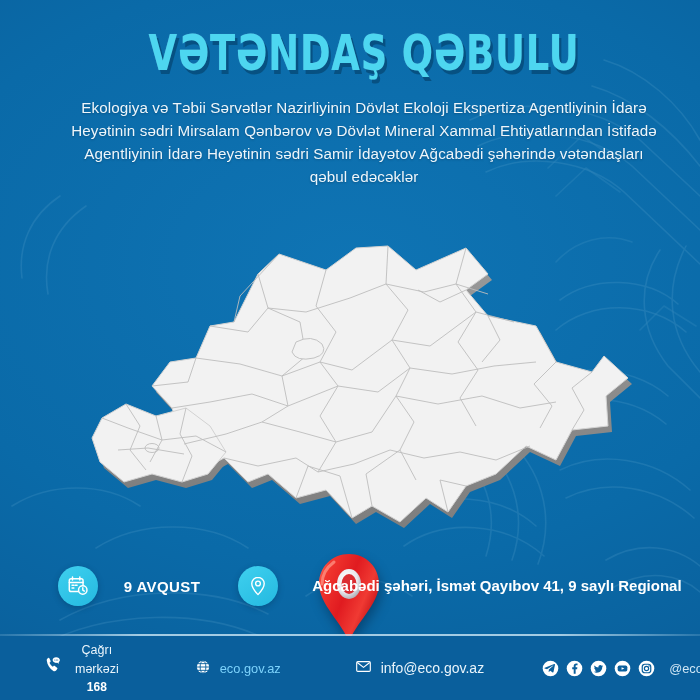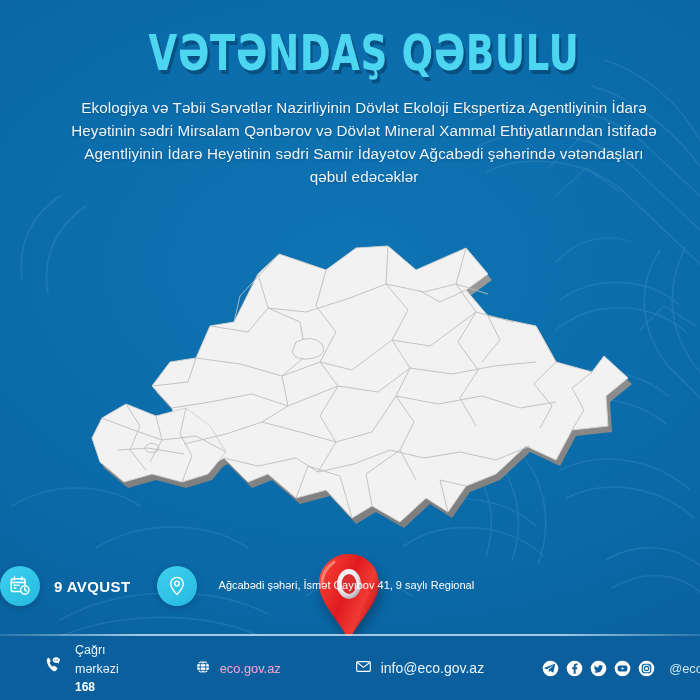--- a/index.html
+++ b/index.html
@@ -43,55 +43,55 @@
   .map-wrap{position:absolute;left:0;top:236px;width:700px;height:300px;}
   .map-wrap svg{display:block;width:700px;height:300px;}
   .pin{
     position:absolute;left:316px;top:316px;width:66px;height:92px;
   }
   .pin svg{width:66px;height:92px;display:block;
     filter:drop-shadow(2px 6px 6px rgba(0,30,60,.45));}
   
   .info{
     position:absolute;left:0;right:0;top:556px;height:60px;
-    display:flex;align-items:center;gap:0;
+    display:flex;align-items:center;justify-content:center;gap:12px;
   }
   .ibadge{
     width:40px;height:40px;border-radius:50%;
     background:linear-gradient(145deg,#3fd0ef,#24b9e0);
     display:flex;align-items:center;justify-content:center;flex:0 0 auto;
     box-shadow:0 2px 6px rgba(0,35,60,.28);
   }
   .ibadge svg{display:block;}
   .idate{
     color:#ffffff;font-weight:700;font-size:15px;letter-spacing:.4px;
     margin:0 26px 0 14px;white-space:nowrap;
   }
   .iaddr{
-    color:#ffffff;font-weight:400;font-size:11px;line-height:1.45;
+    color:#ffffff;font-weight:700;font-size:15px;line-height:1.45;
     margin-left:22px;max-width:330px;
   }
   .iaddr span{display:block;white-space:nowrap;}
   
   .divider{
     position:absolute;left:0;right:0;top:634px;height:2px;
     background:linear-gradient(90deg,rgba(210,235,248,.15),rgba(215,238,250,.75) 20%,rgba(215,238,250,.75) 80%,rgba(210,235,248,.15));
   }
   .footer{
     position:absolute;left:0;right:0;top:636px;height:64px;
     background:#0a5f9c;
     display:flex;align-items:center;
     color:#ffffff;
   }
   .f-item{display:flex;align-items:center;gap:9px;}
-  .f-call{margin-left:44px;}
+  .f-call{margin-left:44px;text-align:center;}
   .f-call .txt{line-height:1.18;}
   .f-call .l1{font-size:12.5px;color:#e9f4fb;}
   .f-call .l2{font-size:12px;font-weight:700;color:#ffffff;}
-  .f-web{margin-left:76px;font-size:12.8px;color:#f9a8d4;}
+  .f-web{margin-left:76px;font-size:12.8px;color:#7dd3fc;}
   .f-mail{margin-left:74px;font-size:14px;color:#e9f4fb;}
   .f-social{margin-left:58px;display:flex;align-items:center;gap:7px;}
   .f-social .sico{width:17px;height:17px;display:block;}
   .f-handle{font-size:12.8px;color:#cfe6f5;margin-left:7px;}
 </style>
 </head>
 <body>
 
 <div id="poster">
 

